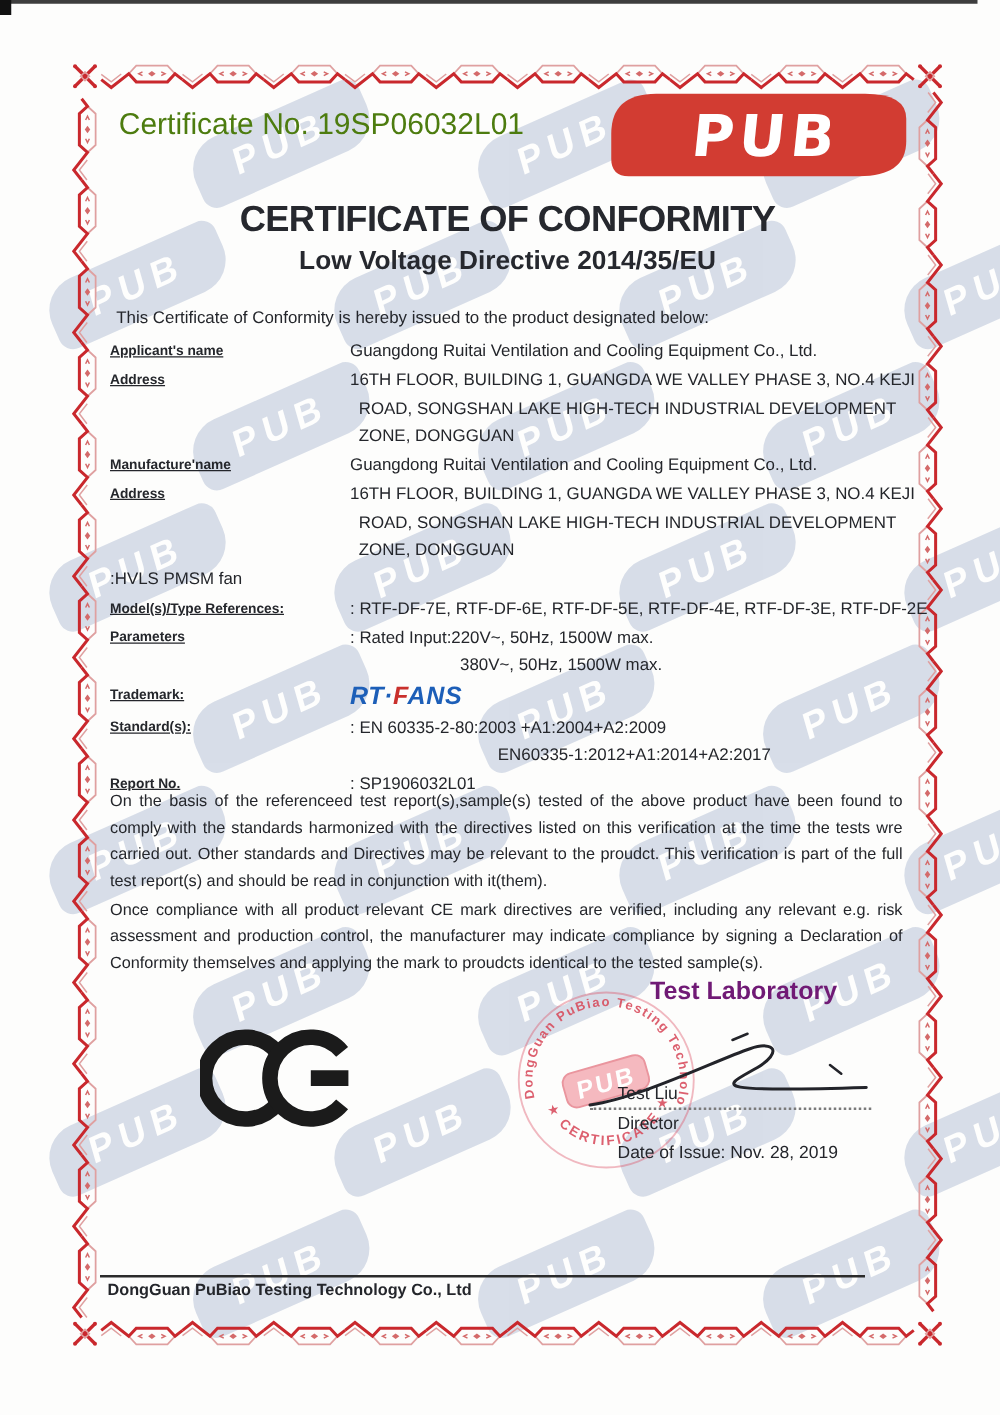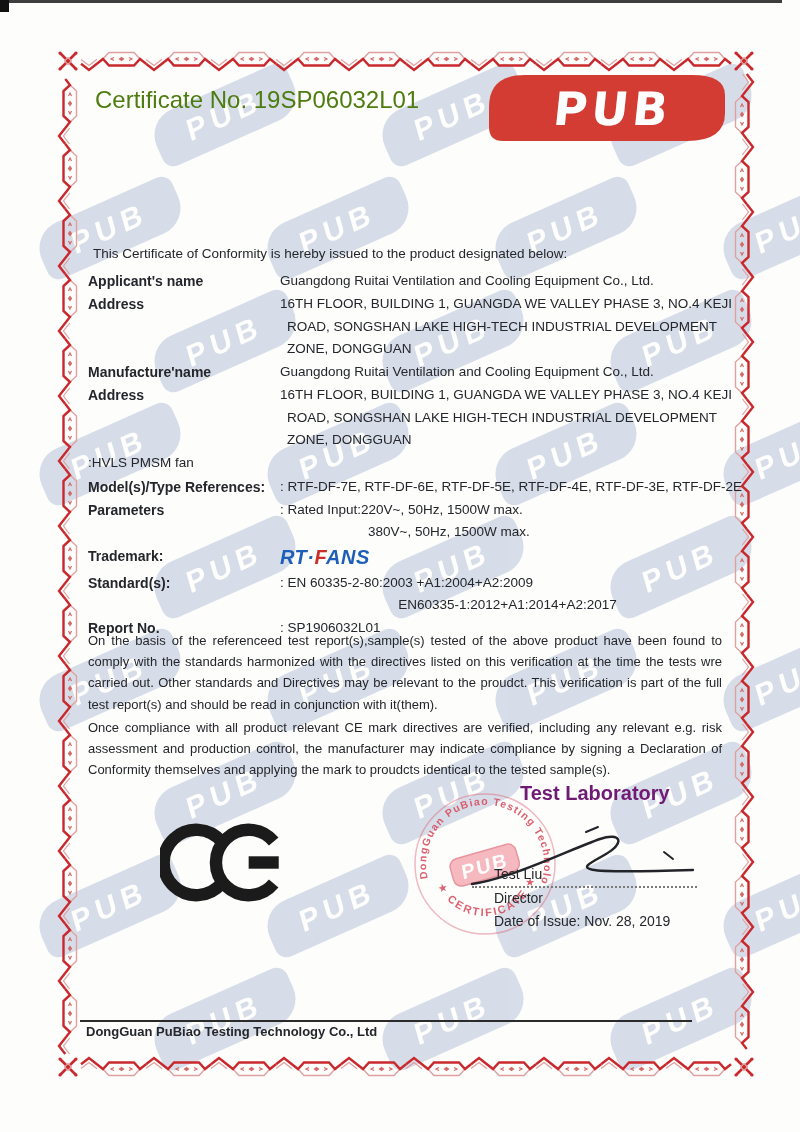--- a/index.html
+++ b/index.html
@@ -18,21 +18,21 @@
   .certno{position:absolute;left:95px;top:86px;font-size:24px;font-weight:normal;color:#4d7c0f;}
   .publogo{position:absolute;left:487px;top:73px;}
   
   .titlewrap{position:absolute;left:56px;top:160px;width:700px;text-align:center;}
   .title{font-size:29px;font-weight:bold;letter-spacing:-0.5px;color:#26282e;}
   .subtitle{font-size:21px;font-weight:bold;margin-top:4px;color:#26282e;}
   .intro{position:absolute;left:93px;top:246px;font-size:13.5px;}
   
   #fields{position:absolute;left:88px;top:270px;width:640px;}
   .frow{display:grid;grid-template-columns:192px auto;margin-bottom:1px;}
-  .flabel{font-weight:bold;font-size:14px;line-height:22.3px;}
+  .flabel{font-weight:bold;font-size:11px;line-height:22.3px;text-decoration:underline;}
   .fvals{font-size:13.5px;line-height:22.3px;}
   .vline{white-space:nowrap;}
   .tm{font-size:20px;font-weight:bold;font-style:italic;letter-spacing:.5px;line-height:24px;}
   .tm-blue{color:#1d5fb8;}
   .tm-red{color:#c9302c;}
   
   #paragraphs{position:absolute;left:88px;top:630px;width:634px;font-size:13px;line-height:21.2px;}
   .para{margin:0 0 2px 0;text-align:justify;}
   
   .ce{position:absolute;left:160px;top:820px;}
@@ -235,20 +235,24 @@
     <use href="#cornament" x="731" y="1054"></use>
   </svg>
 
   <div class="certno">Certificate No. 19SP06032L01</div>
 
   <svg class="publogo" width="240" height="70" viewBox="0 0 240 70">
     <path d="M 38,2 L 205,2 Q 238,2 238,22 L 238,40 Q 238,68 200,68 L 16,68 Q 2,68 2,54 L 2,34 Q 2,2 38,2 Z" fill="#d23c32"></path>
     <text x="0" y="0" transform="translate(124,52) skewX(-6)" text-anchor="middle" font-family="DejaVu Sans, Liberation Sans, sans-serif" font-size="46" font-weight="bold" letter-spacing="4" fill="#ffffff">PUB</text>
   </svg>
 
+  <div class="titlewrap">
+    <div class="title">CERTIFICATE OF CONFORMITY</div>
+    <div class="subtitle">Low Voltage Directive 2014/35/EU</div>
+  </div>
 
   <div class="intro">This Certificate of Conformity is hereby issued to the product designated below:</div>
 
   <div id="fields">
       <div class="frow">
         <div class="flabel">Applicant's name</div>
         <div class="fvals">
           <div class="vline">Guangdong Ruitai Ventilation and Cooling Equipment Co., Ltd.</div>
         </div>
       </div>

